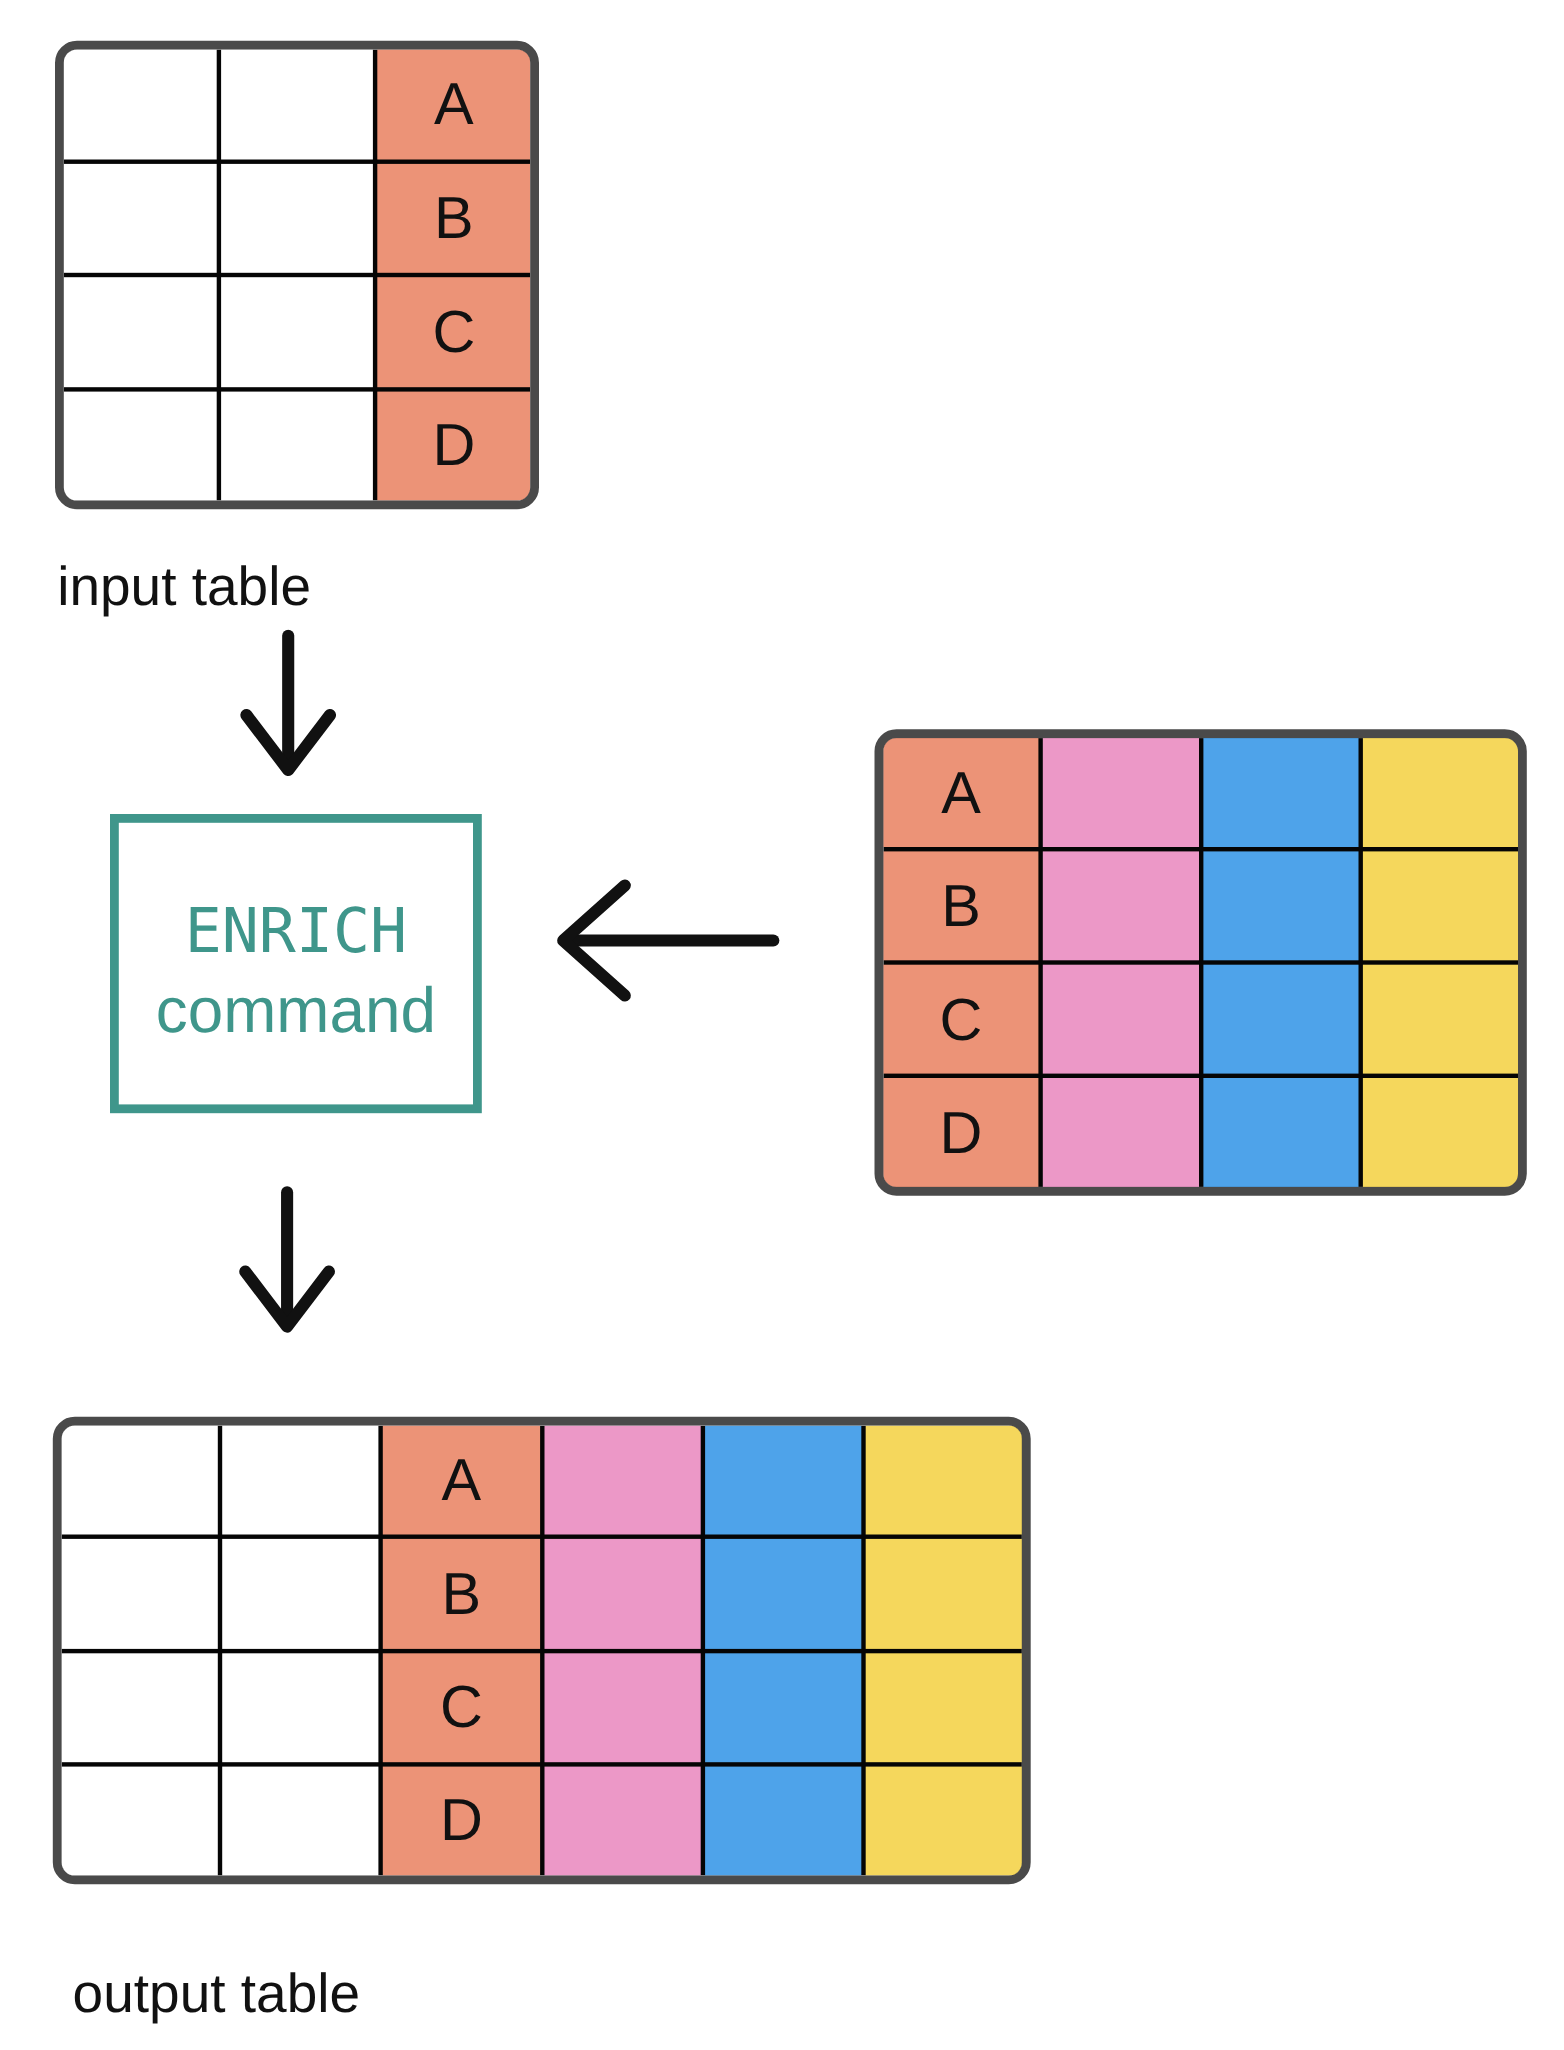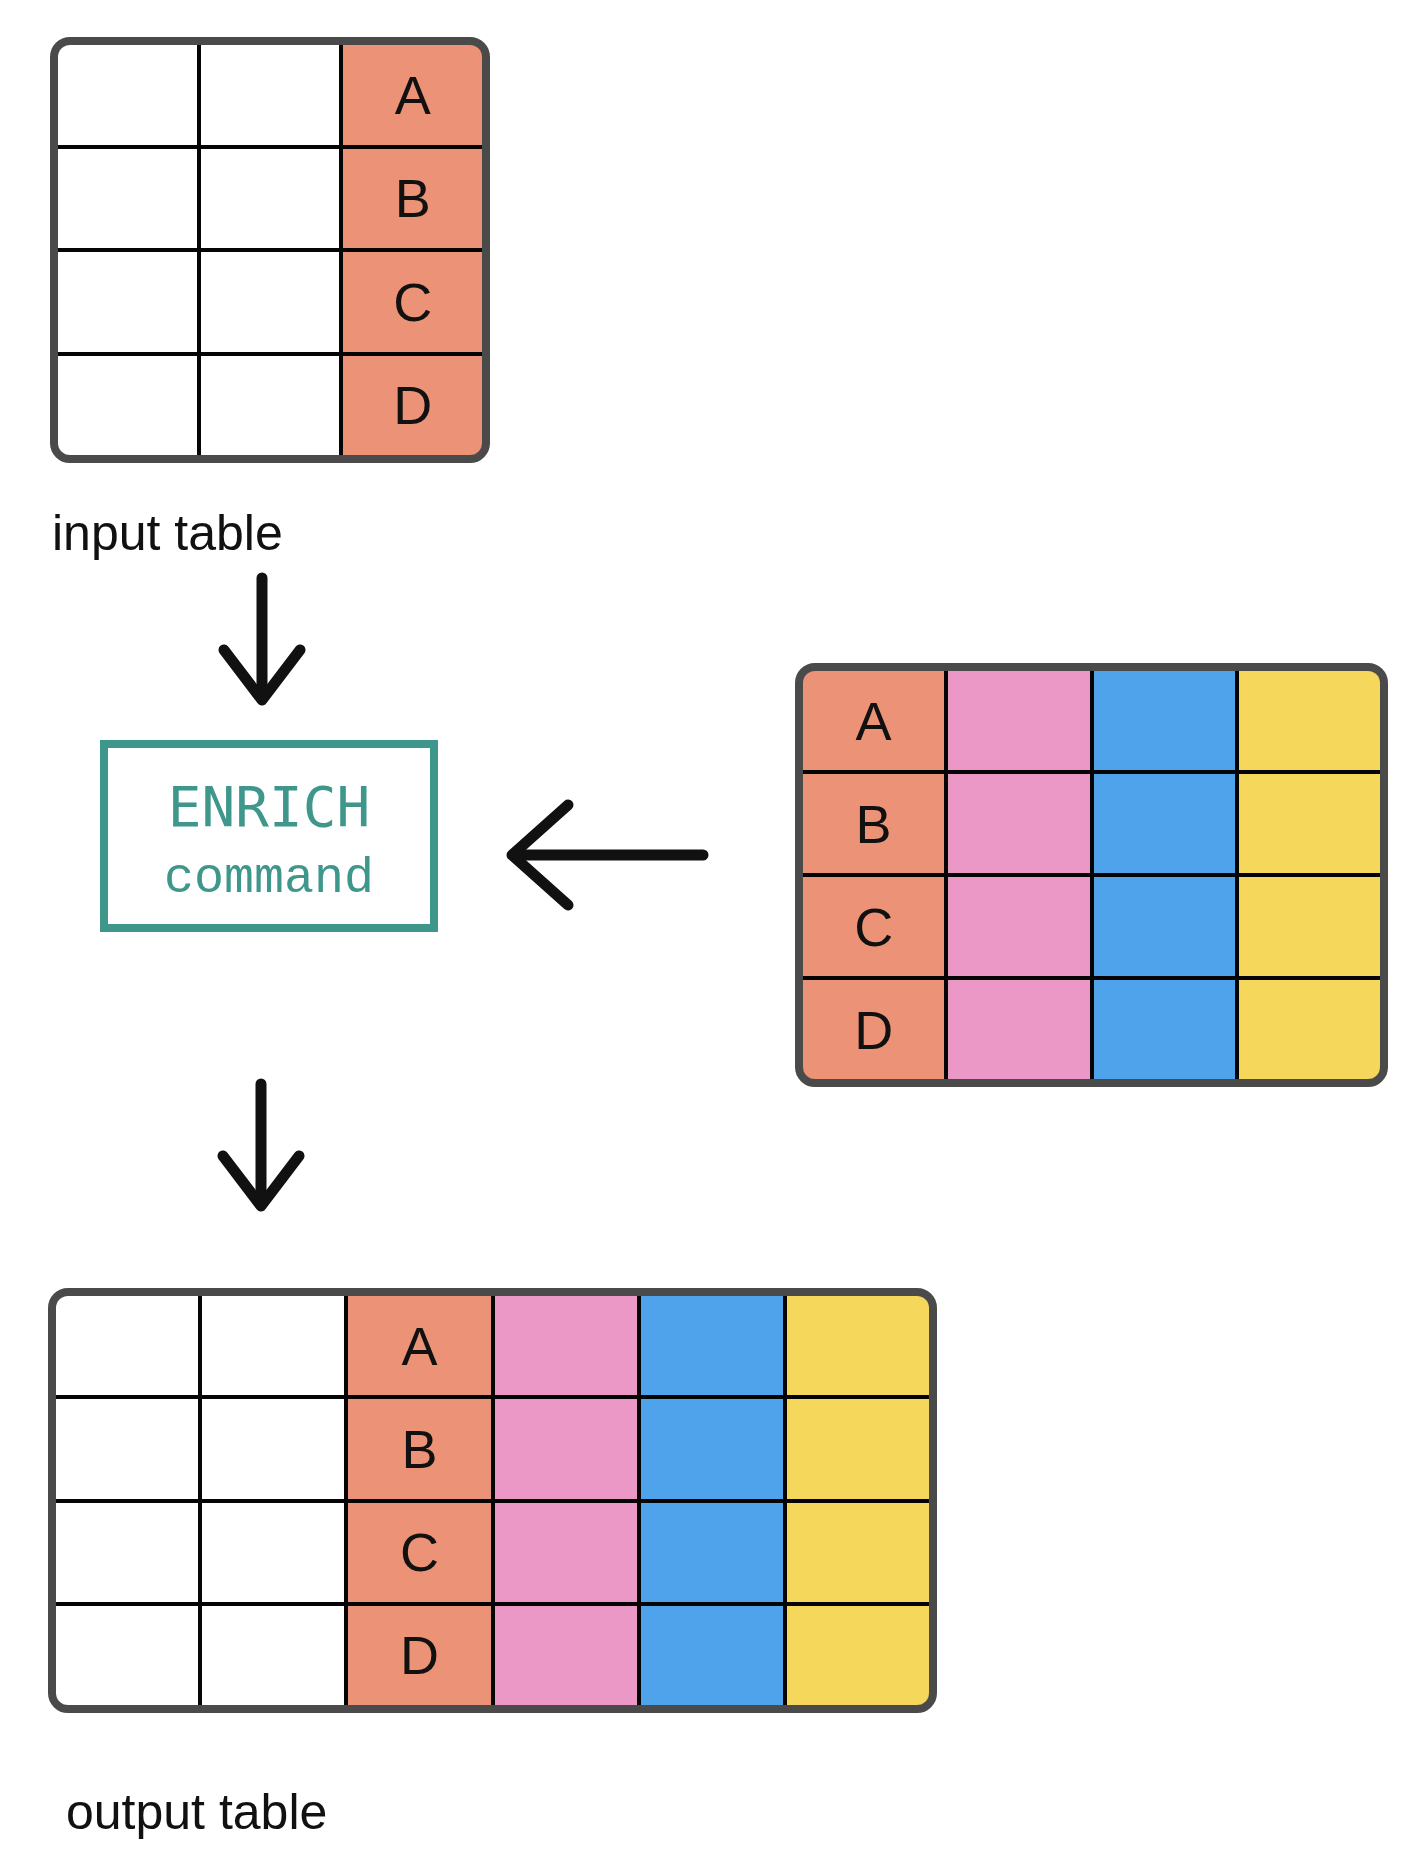--- a/index.html
+++ b/index.html
@@ -35,39 +35,39 @@
   .diagram-label{
     position:absolute;
     font-size:50px;
     color:#111;
     line-height:1.2;
     white-space:nowrap;
   }
   #command-box{
     position:absolute;
     left:100px;top:740px;
-    width:338px;height:192px;
+    width:338px;height:272px;
     box-sizing:border-box;
     border:8px solid var(--teal);
     display:flex;
     flex-direction:column;
     align-items:center;
     justify-content:center;
     padding-top:14px;
     background:#fff;
   }
   #command-box .cmd-line1{
     font-family:"DejaVu Sans Mono", monospace;
     font-size:56px;
     line-height:72px;
     color:var(--teal);
   }
   #command-box .cmd-line2{
-    font-family:Liberation Mono, monospace;
-    font-size:50px;
+    font-family:Liberation Sans, sans-serif;
+    font-size:58px;
     line-height:72px;
     color:var(--teal);
   }
   .arrow{position:absolute;}
   .arrow svg{display:block;}
   .arrow line,.arrow polyline{
     fill:none;
     stroke:#111;
     stroke-width:11;
     stroke-linecap:round;

